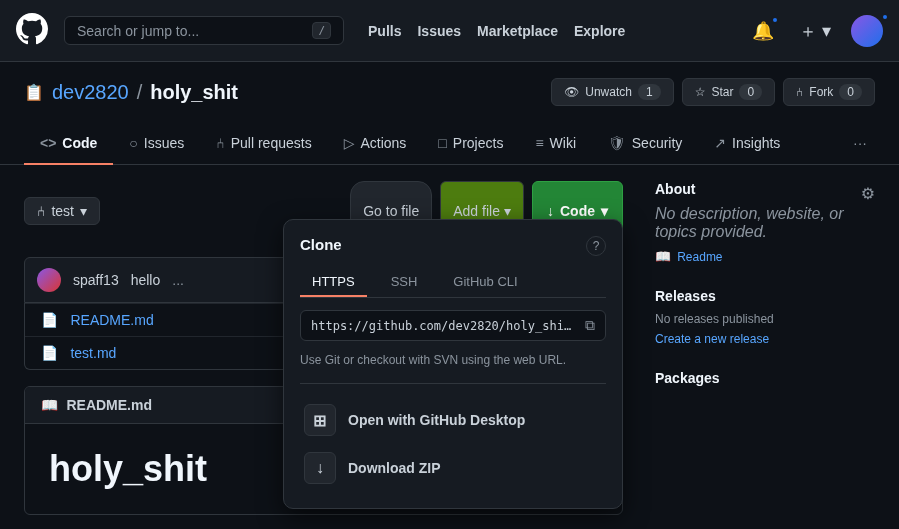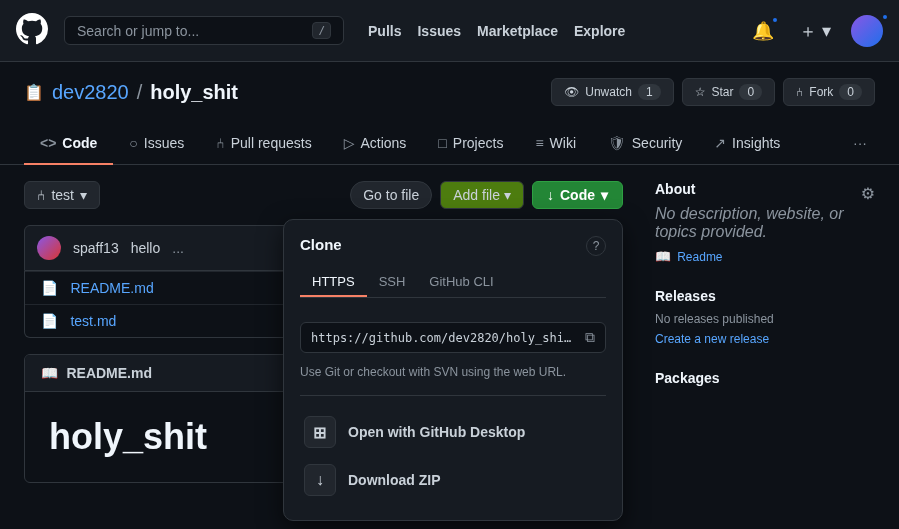--- a/index.html
+++ b/index.html
@@ -224,21 +224,21 @@
       display: flex;
       gap: 8px;
       position: relative;
     }
     .goto-file-btn {
       background: #21262d;
       border: 1px solid #30363d;
       border-radius: 14px;
       color: #c9d1d9;
       cursor: pointer;
-      padding: 5px 12px;
+      padding: 21px 12px;
       font-size: 14px;
     }
     .add-file-btn {
       display: flex;
       align-items: center;
       gap: 4px;
       background: #4d7c0f;
       border: 1px solid #30363d;
       border-radius: 6px;
       color: #c9d1d9;
@@ -395,23 +395,23 @@
       border-radius: 50%;
       display: flex;
       align-items: center;
       justify-content: center;
       color: #8b949e;
       font-size: 12px;
       cursor: pointer;
     }
     .clone-tabs {
       display: flex;
-      gap: 0;
+      gap: 12px;
       border-bottom: 1px solid #30363d;
-      margin-bottom: 24px;
+      margin-bottom: 12px;
     }
     .clone-tab {
       padding: 6px 12px;
       font-size: 13px;
       color: #8b949e;
       cursor: pointer;
       border-bottom: 2px solid transparent;
     }
     .clone-tab.active {
       color: #f0f6fc;

